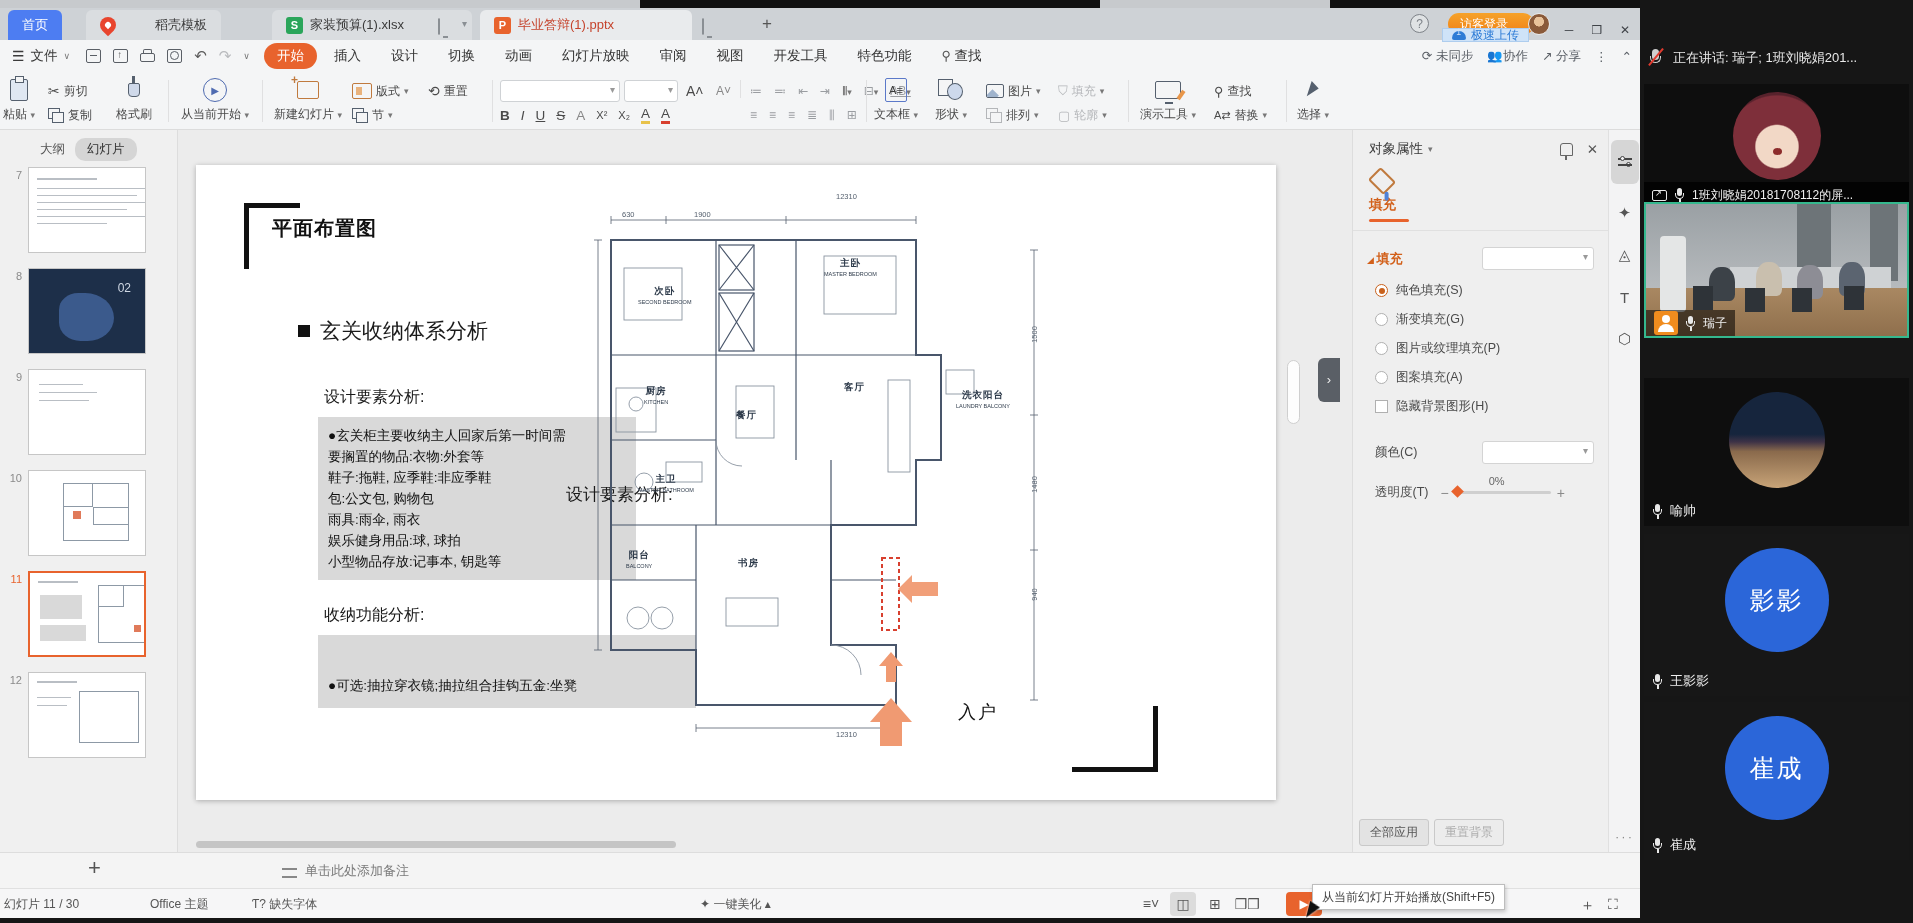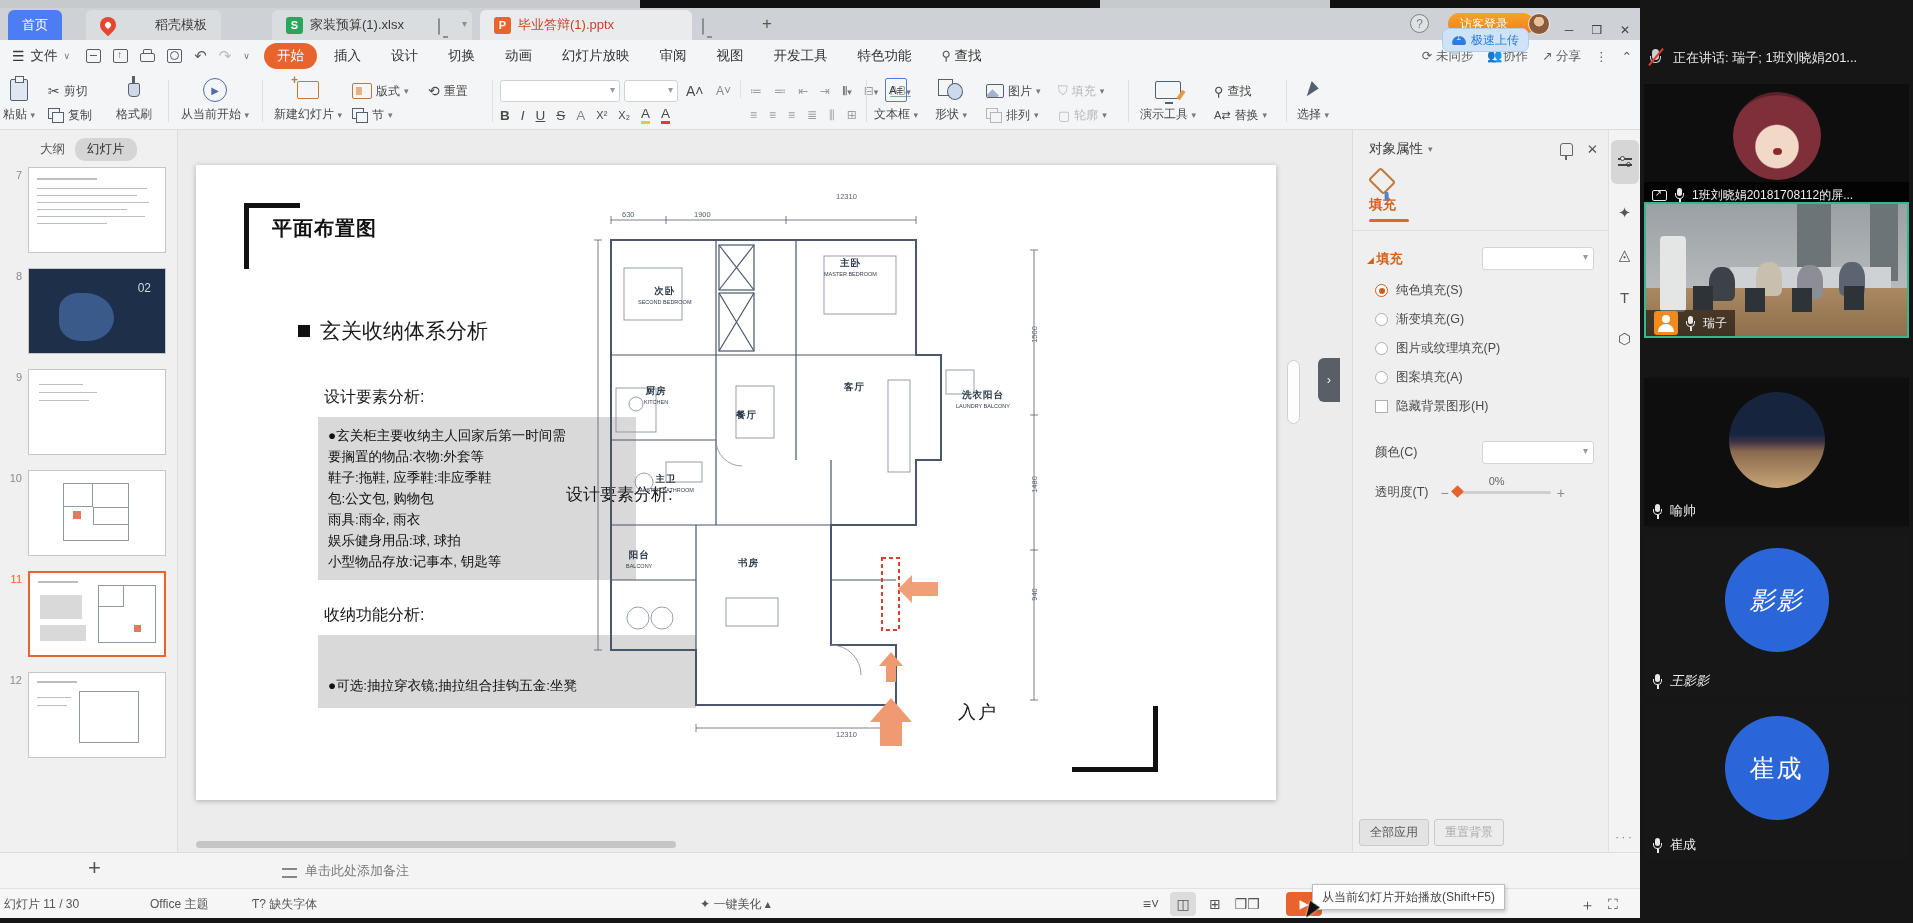--- a/index.html
+++ b/index.html
@@ -22,21 +22,21 @@
   .flame { width:16px; height:16px; background:#e8452e; border-radius:50% 50% 50% 0; transform:rotate(-45deg); position:relative; }
   .flame::after{ content:""; position:absolute; left:5px; top:5px; width:6px; height:6px; background:#fff; border-radius:50% 50% 50% 0; }
   .castico { width:16px; height:11px; border:1.5px solid #8a8f94; border-radius:2px; position:relative; }
   .castico::after { content:""; position:absolute; left:4px; bottom:-4px; width:5px; height:2px; background:#8a8f94; }
   .odot { width:6px; height:6px; border-radius:50%; background:#f08114; }
   .newtab { position:absolute; top:6px; font-size:17px; color:#555; }
 
   .helpcirc { position:absolute; width:19px; height:19px; border-radius:50%; border:1.5px solid #7d8288; color:#7d8288; font-size:12px; display:flex; align-items:center; justify-content:center; background:#dfe2e4; }
   .guestpill { position:absolute; height:22px; background:linear-gradient(#f6a229,#ef7f16); border-radius:11px; color:#fff; font-size:12px; display:flex; align-items:center; padding:0 26px 0 12px; }
   .guestava { position:absolute; width:22px; height:22px; border-radius:50%; background:radial-gradient(circle at 50% 38%, #e8c29a 30%, #8a5a3a 32% 100%); border:1px solid #e9e9e9; }
-  .uploadchip { position:absolute; height:24px; background:#cfe3f8; border:1px solid #aecdee; border-radius:7px; color:#2e7cd6; font-size:12px; display:flex; align-items:center; gap:5px; padding:0 9px; }
+  .uploadchip { position:absolute; height:14px; background:#cfe3f8; border:1px solid #aecdee; border-radius:0; color:#2e7cd6; font-size:12px; display:flex; align-items:center; gap:5px; padding:0 9px; }
   .cloudico { width:14px; height:9px; background:#2e7cd6; border-radius:7px 7px 2px 2px; position:relative; }
   .cloudico::after { content:"↥"; position:absolute; left:3px; top:-4px; color:#cfe3f8; font-size:9px; }
   .winbtn { position:absolute; top:10px; width:26px; height:24px; text-align:center; line-height:24px; color:#3f4348; font-size:12px; }
 
   
   .menubar { position:absolute; left:0; top:40px; width:1640px; height:32px; background:#f4f5f6; display:flex; align-items:center; }
   .filebtn { display:flex; align-items:center; gap:6px; padding:0 10px 0 12px; font-size:13.5px; color:#3a3a3a; }
   .qa { display:flex; align-items:center; gap:12px; margin:0 14px 0 6px; color:#5a5a5a; }
   .icx { display:inline-block; width:15px; height:14px; border:1.5px solid #5a5f66; border-radius:2px; position:relative; }
   .icx.save::after { content:""; position:absolute; left:3px; right:3px; top:0; height:5px; border-bottom:1.5px solid #5a5f66; }
@@ -87,21 +87,21 @@
   .twosq::after { content:""; position:absolute; left:4px; top:4px; width:10px; height:9px; border:1.4px solid #55606e; background:#f4f5f6; }
   .twosq.dim::before,.twosq.dim::after { border-color:#b4b6b9; }
   .fchar { font-size:14px; color:#4a4a4a; }
 
   
   .leftpanel { position:absolute; left:0; top:130px; width:178px; height:722px; background:#f0f0f0; border-right:1px solid #ddd; }
   .lp-tabs { display:flex; align-items:center; gap:10px; padding:8px 0 6px 40px; font-size:12.5px; color:#555; }
   .lp-pill { background:#d5d5d5; border-radius:10px; padding:3px 12px; color:#333; }
   .thumbrow { display:flex; align-items:flex-start; gap:6px; margin:0 0 15px 6px; }
   .thumbnum { width:16px; text-align:right; font-size:11px; color:#8a8a8a; padding-top:2px; }
-  .thumbbox { width:138px; height:86px; background:#fff; border:1px solid #c6c6c6; position:relative; overflow:hidden; }
+  .thumbbox { width:118px; height:86px; background:#fff; border:1px solid #c6c6c6; position:relative; overflow:hidden; }
   .thumbrow.sel .thumbbox { border:2px solid #e8632d; }
   .thumbrow.sel .thumbnum { color:#e8632d; font-weight:normal; }
   .tline { position:absolute; background:#b9bec4; height:2px; }
   .tbox { position:absolute; background:#d9d9d9; }
   .tplan { position:absolute; border:1px solid #8d99a6; }
 
   .canvas { position:absolute; left:178px; top:130px; width:1174px; height:722px; background:#ececec; }
   .slide { position:absolute; left:18px; top:35px; width:1080px; height:635px; background:#fff; box-shadow:0 1px 5px rgba(0,0,0,.28); }
   .bracket-tl { position:absolute; left:48px; top:38px; width:56px; height:66px; border-left:5px solid #111; border-top:5px solid #111; }
   .bracket-br { position:absolute; right:118px; bottom:28px; width:86px; height:66px; border-right:5px solid #111; border-bottom:5px solid #111; }
@@ -750,21 +750,21 @@
           <div class="avacircle planet" style="top:14px;"></div>
           <div class="namechip" style="left:8px;bottom:6px;">
             <span class="micw">
               <span class="cap"></span>
               <span class="base"></span>
               <span class="stem"></span>
             </span>
             <span>喻帅</span>
           </div>
         </div>
-        <div class="mtile" style="top: 534px; height: 162px; background: rgb(23, 23, 23); font-style: italic;">
+        <div class="mtile" style="top: 534px; height: 162px; background: rgb(23, 23, 23);">
           <div class="bluecircle" style="top:14px;width:104px;height:104px;">影影</div>
           <div class="namechip" style="left:8px;bottom:6px;">
             <span class="micw">
               <span class="cap"></span>
               <span class="base"></span>
               <span class="stem"></span>
             </span>
             <span>王影影</span>
           </div>
         </div>

